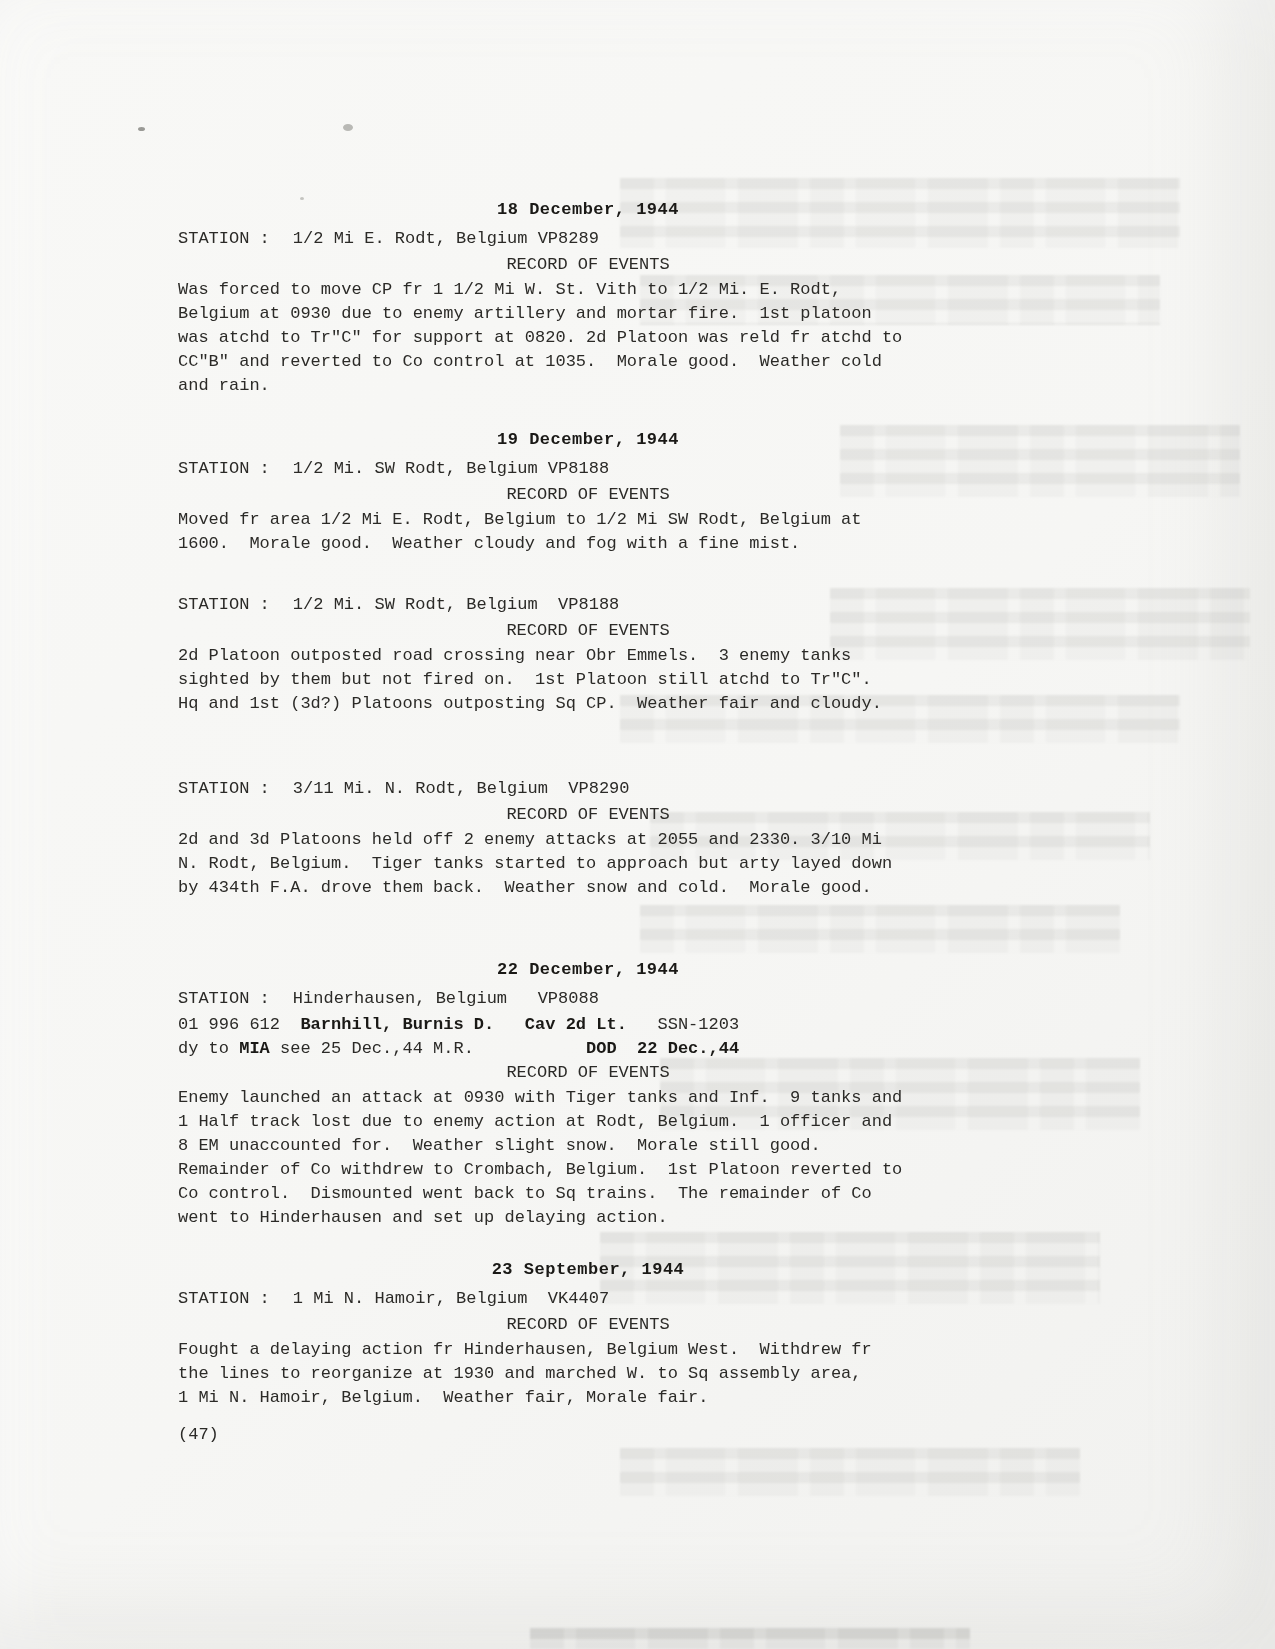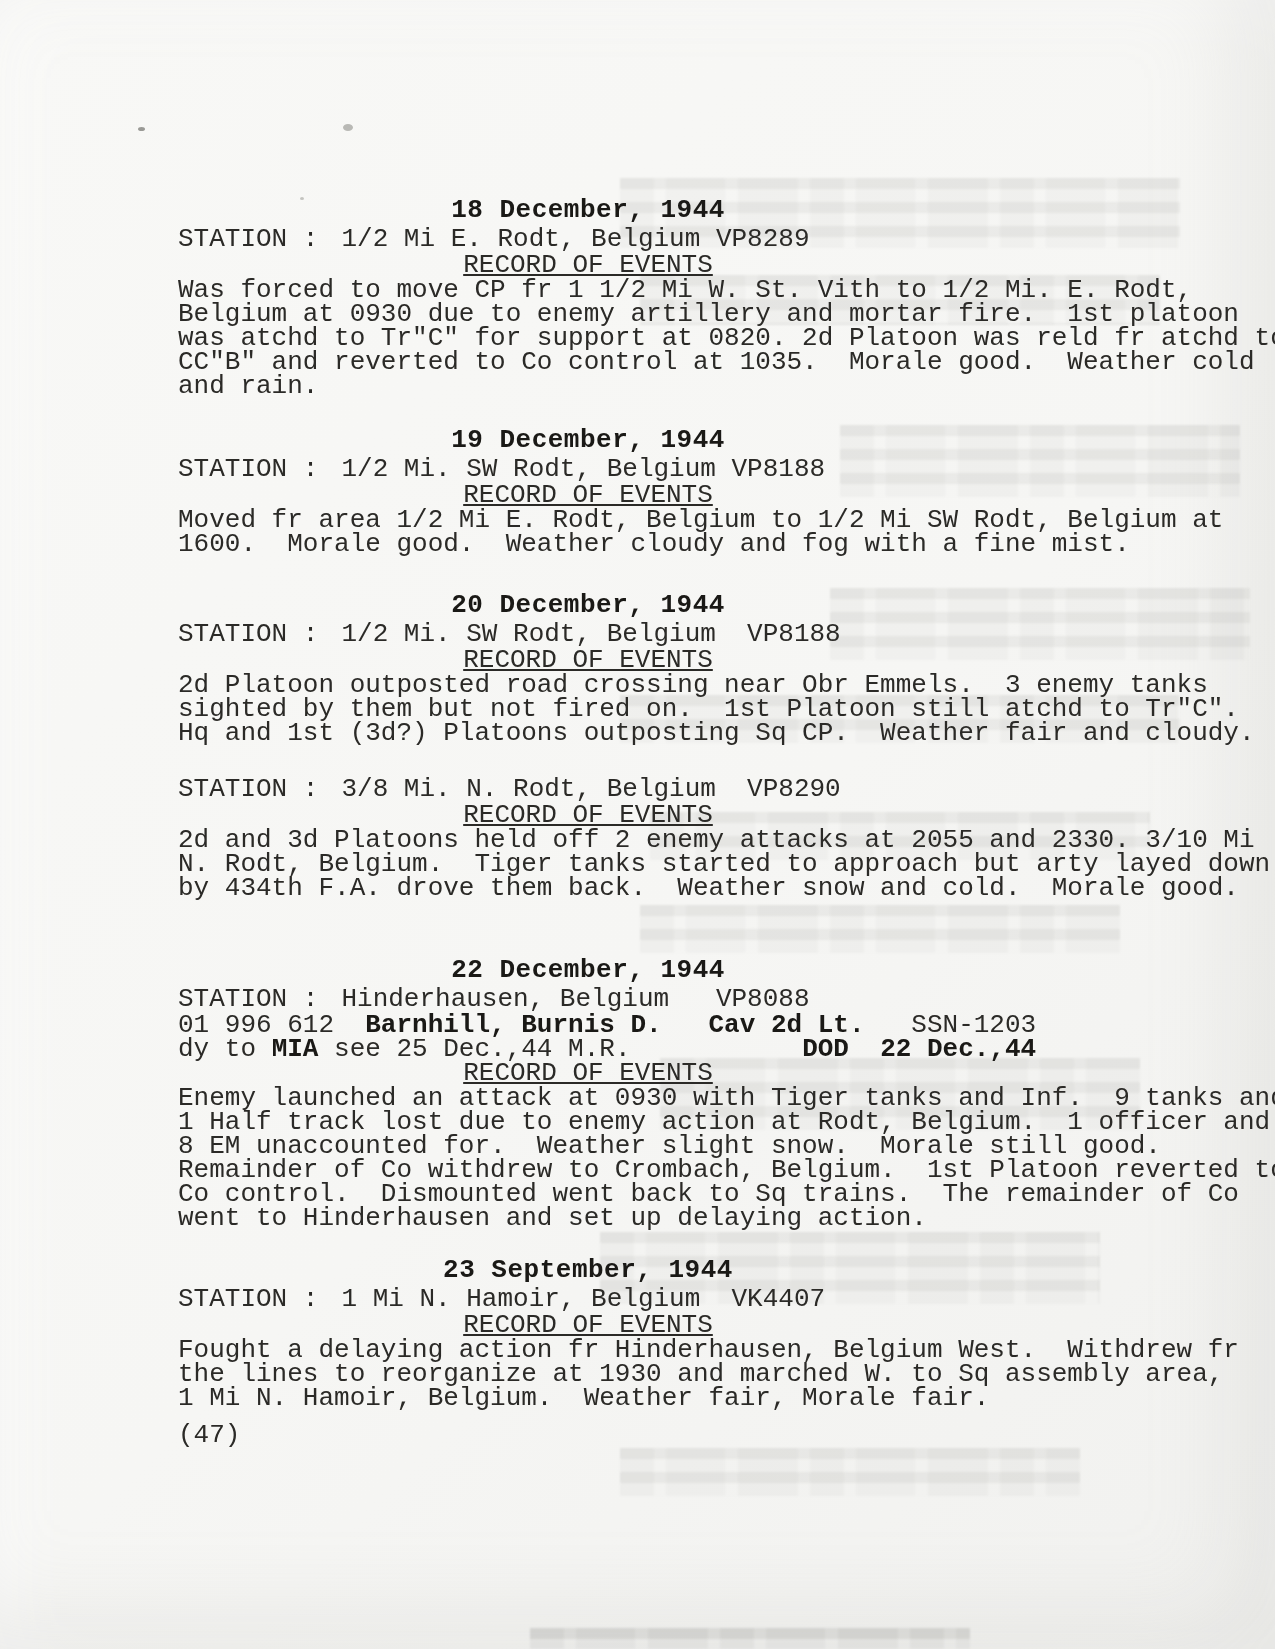--- a/index.html
+++ b/index.html
@@ -10,41 +10,41 @@
   .page {
     position: relative;
     width: 1275px;
     height: 1649px;
     margin: 0 auto;
     background: linear-gradient(135deg, #f8f8f6 0%, #f6f6f4 55%, #f1f1ef 100%);
     box-shadow: inset -40px -30px 90px rgba(175,175,170,0.18),
                 inset 25px 15px 60px rgba(255,255,255,0.5);
     overflow: hidden;
     font-family: "Liberation Mono", "DejaVu Sans Mono", monospace;
-    font-size: 26px;
+    font-size: 17px;
     color: #2b2a27;
   }
   
   .entry {
     position: absolute;
     left: 178px;
     width: 820px;
   }
   .line { line-height: 24px; white-space: pre; }
   .date-line {
     line-height: 24px;
     margin-bottom: 5px;
     text-align: center;
     font-weight: 700;
     color: #1a1916;
     letter-spacing: 0.5px;
   }
   .station-line { margin-bottom: 2px; }
   .station-value { padding-left: 23px; text-align: center; }
-  .record-line { text-align: center; margin-bottom: 1px; text-decoration: underline; }
+  .record-line { text-align: center; margin-bottom: 1px; }
   .body-text { line-height: 24px; white-space: pre; }
   .b { font-weight: 700; color: #1a1916; }
   .page-number {
     position: absolute;
     left: 178px;
     top: 1423px;
     width: 820px;
     line-height: 24px;
   }
   
@@ -104,30 +104,29 @@
 
   <section class="entry" style="top:428px;">
     <div class="date-line">19 December, 1944</div>
     <div class="line station-line"><span>STATION :</span><span class="station-value">1/2 Mi. SW Rodt, Belgium VP8188</span></div>
     <div class="line record-line">RECORD OF EVENTS</div>
     <div class="body-text">Moved fr area 1/2 Mi E. Rodt, Belgium to 1/2 Mi SW Rodt, Belgium at
 1600.  Morale good.  Weather cloudy and fog with a fine mist.</div>
   </section>
 
   <section class="entry" style="top:593px;">
-    <div class="date-line">20 December, 1944</div>
     <div class="line station-line"><span>STATION :</span><span class="station-value">1/2 Mi. SW Rodt, Belgium  VP8188</span></div>
     <div class="line record-line">RECORD OF EVENTS</div>
     <div class="body-text">2d Platoon outposted road crossing near Obr Emmels.  3 enemy tanks
 sighted by them but not fired on.  1st Platoon still atchd to Tr"C".
 Hq and 1st (3d?) Platoons outposting Sq CP.  Weather fair and cloudy.</div>
   </section>
 
   <section class="entry" style="top:777px;">
-    <div class="line station-line"><span>STATION :</span><span class="station-value">3/8 Mi. N. Rodt, Belgium  VP8290</span></div>
+    <div class="line station-line"><span>STATION :</span><span class="station-value">3/11 Mi. N. Rodt, Belgium  VP8290</span></div>
     <div class="line record-line">RECORD OF EVENTS</div>
     <div class="body-text">2d and 3d Platoons held off 2 enemy attacks at 2055 and 2330. 3/10 Mi
 N. Rodt, Belgium.  Tiger tanks started to approach but arty layed down
 by 434th F.A. drove them back.  Weather snow and cold.  Morale good.</div>
   </section>
 
   <section class="entry" style="top:958px;">
     <div class="date-line">22 December, 1944</div>
     <div class="line station-line"><span>STATION :</span><span class="station-value">Hinderhausen, Belgium   VP8088</span></div>
     <div class="line"><span>01 996 612  </span><span class="b">Barnhill, Burnis D.   Cav 2d Lt.</span><span>   SSN-1203</span></div>

